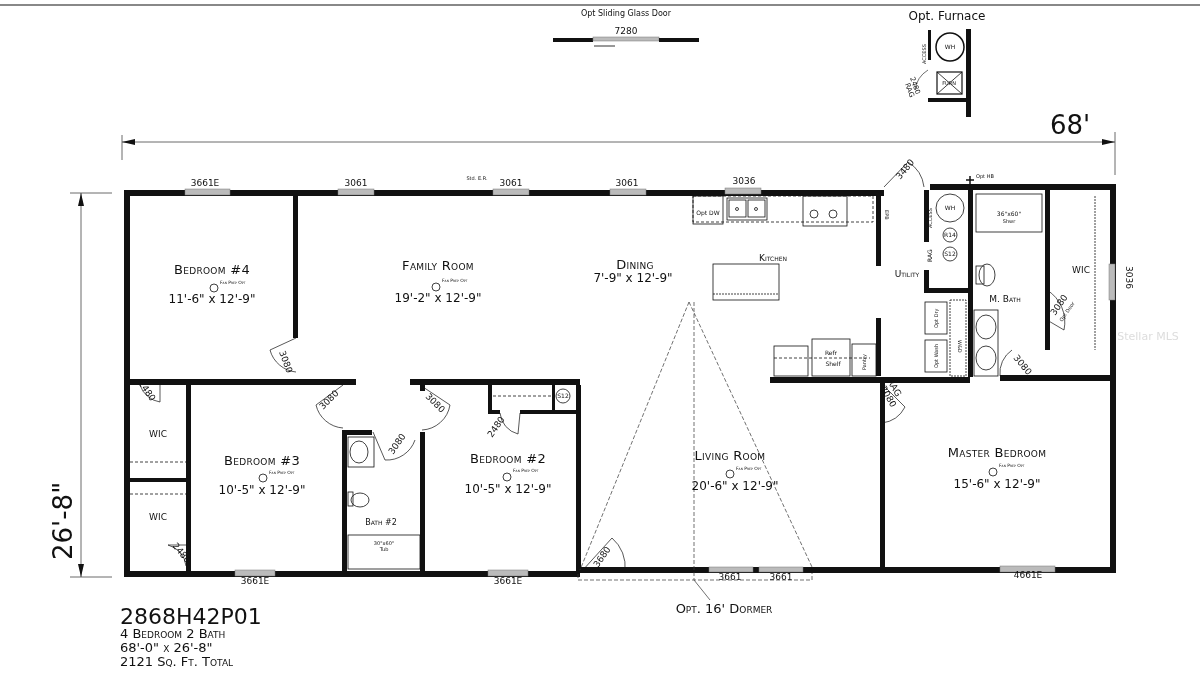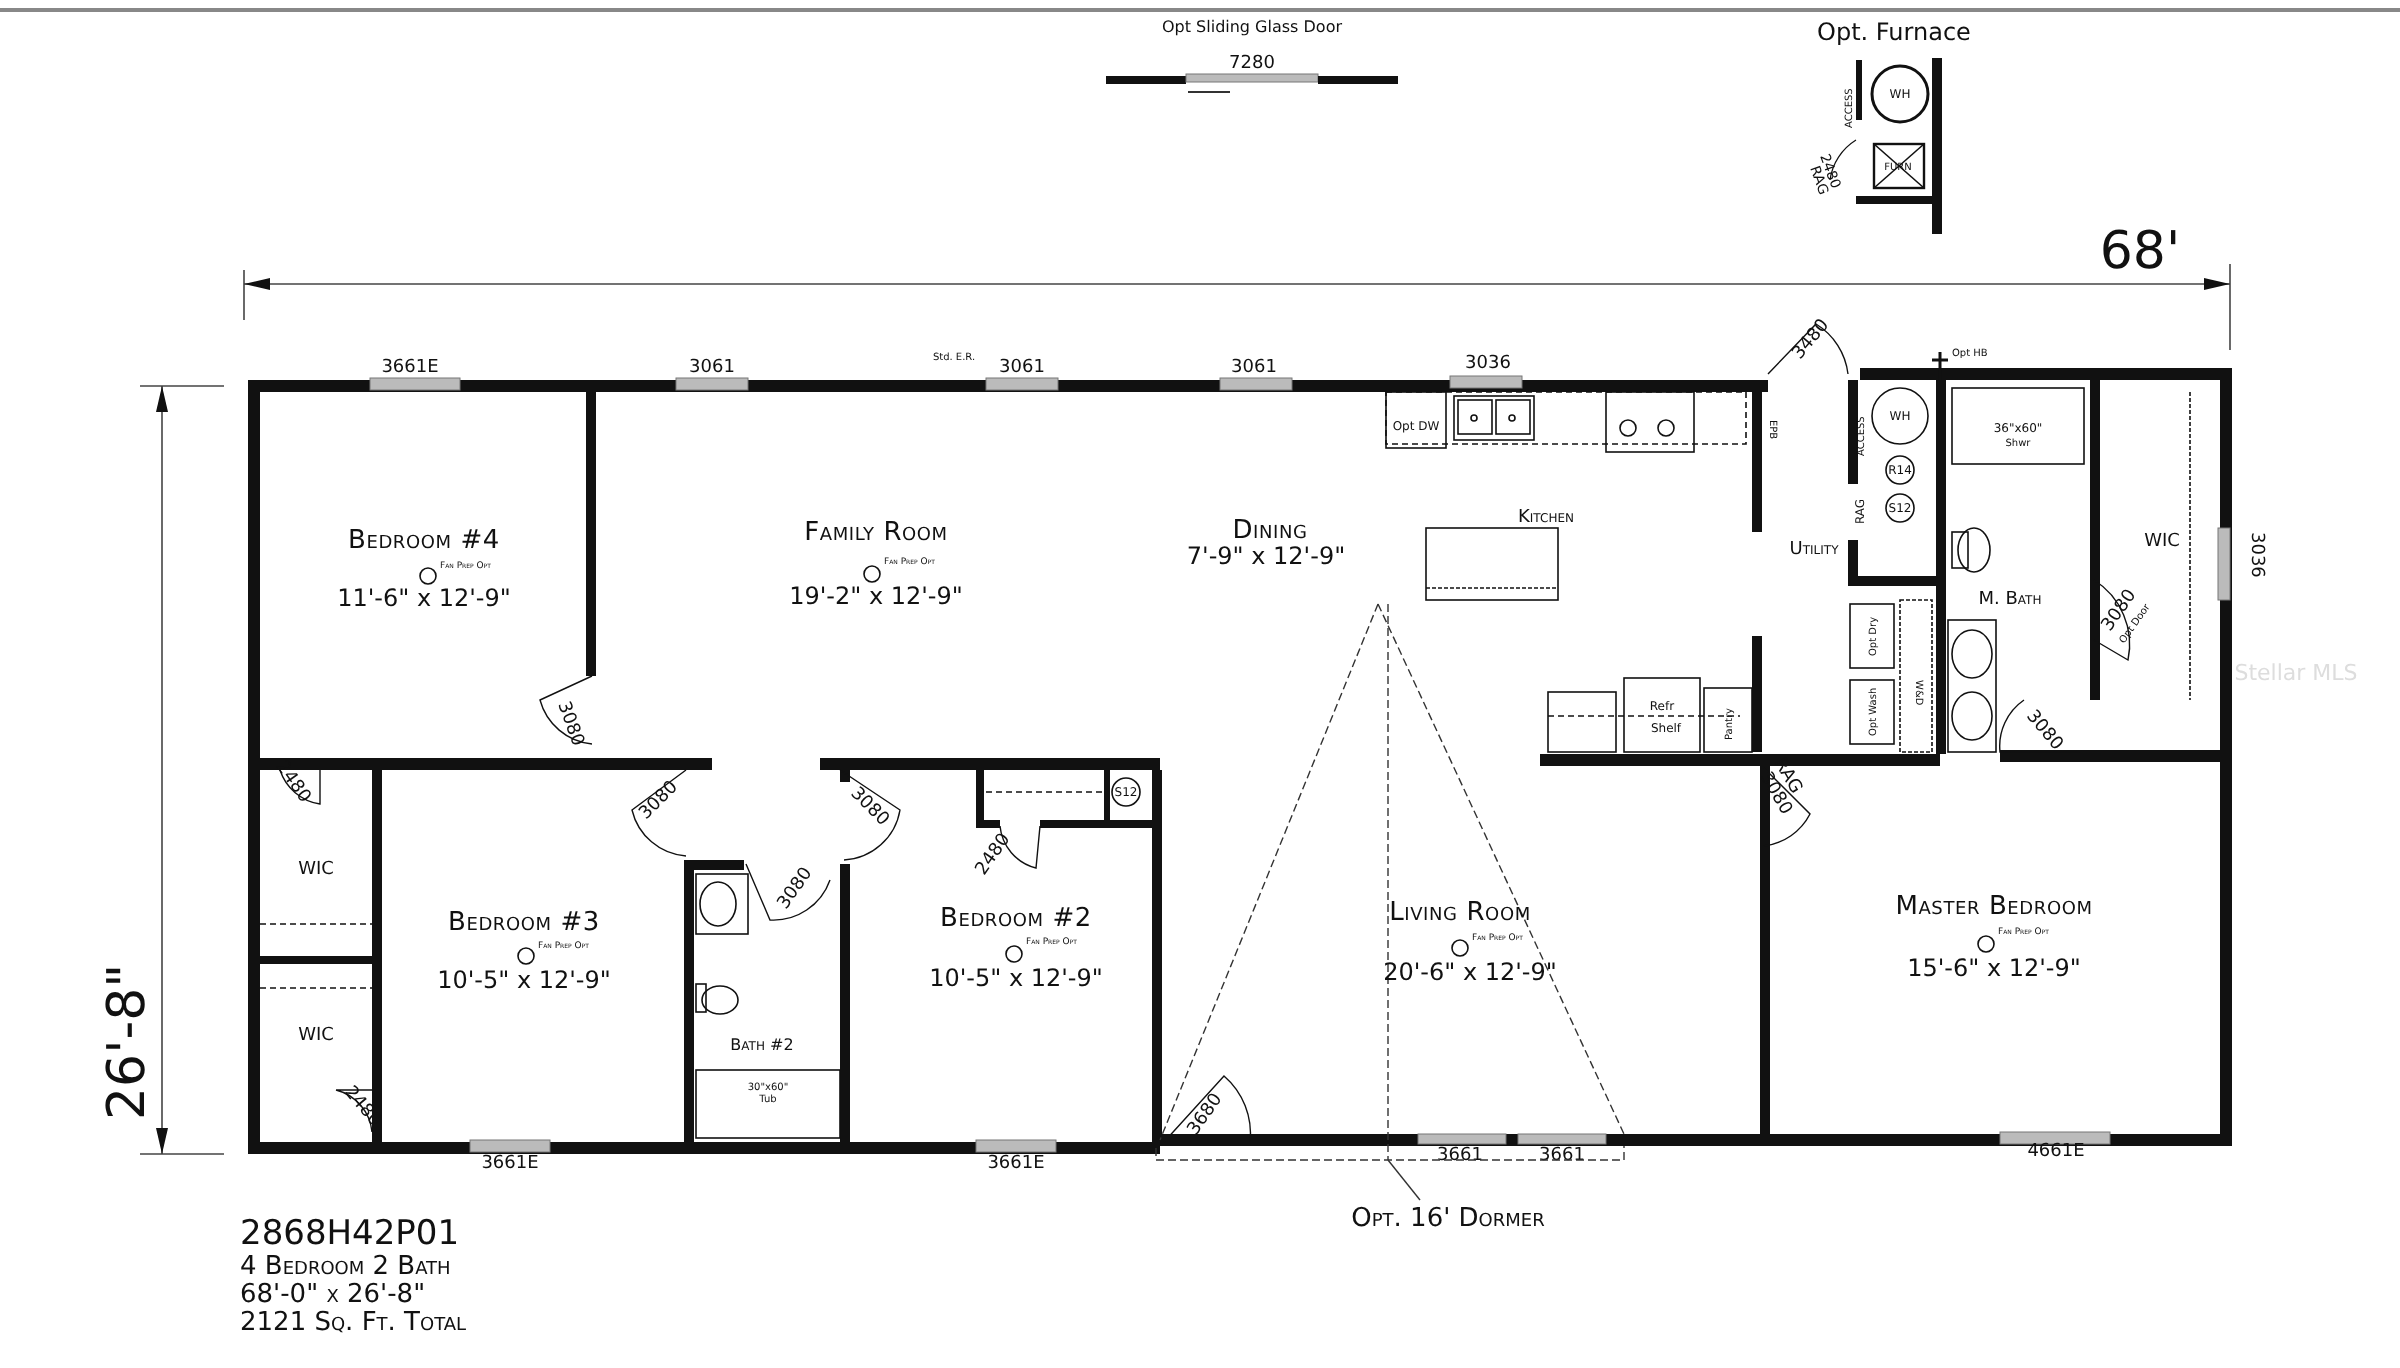--- a/index.html
+++ b/index.html
@@ -5,21 +5,21 @@
   html,body{margin:0;padding:0;background:#fff;}
   body{width:1200px;height:684px;position:relative;overflow:hidden;font-family:"DejaVu Sans","Liberation Sans",sans-serif;color:#111;}
   svg{position:absolute;left:0;top:0;}
   .lbl{font-family:"DejaVu Sans",sans-serif;fill:#111;}
   .room{font-size:13px;font-variant:small-caps;letter-spacing:0.3px;}
   .dim{font-size:12px;}
   .tiny{font-size:4.5px;font-variant:small-caps;}
   .win{font-size:9px;}
   .small{font-size:8px;}
   .caption{position:absolute;left:120px;top:607px;line-height:14px;font-family:"DejaVu Sans",sans-serif;}
-  .caption .code{font-size:17px;line-height:20px;}
+  .caption .code{font-size:22px;line-height:20px;}
   .caption .line{font-size:13px;font-variant:small-caps;}
   .top-rule{position:absolute;left:0;top:0;width:1200px;height:4px;border-bottom:2px solid #888;}
 </style>
 </head>
 <body>
 
 <div class="top-rule"></div>
 
 <svg width="1200" height="684" viewBox="0 0 1200 684">
 

